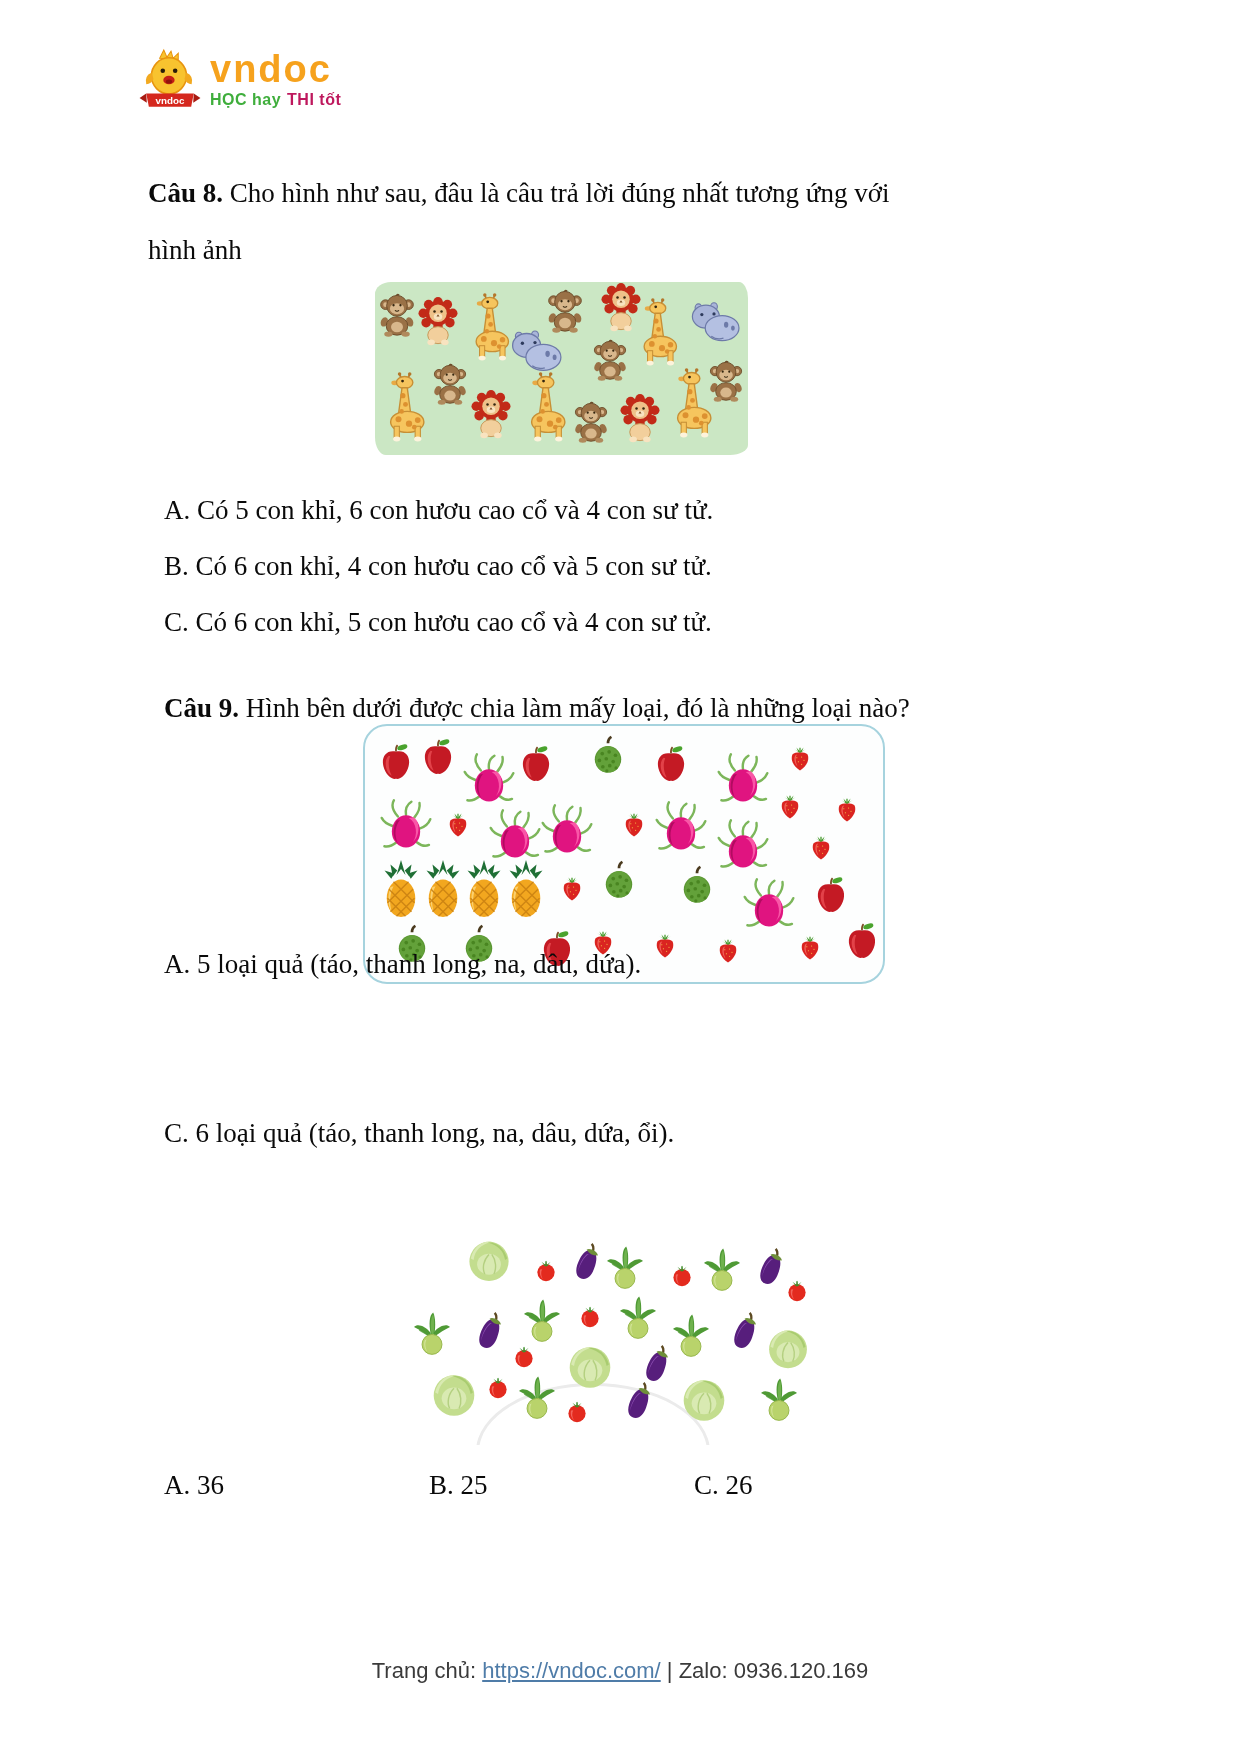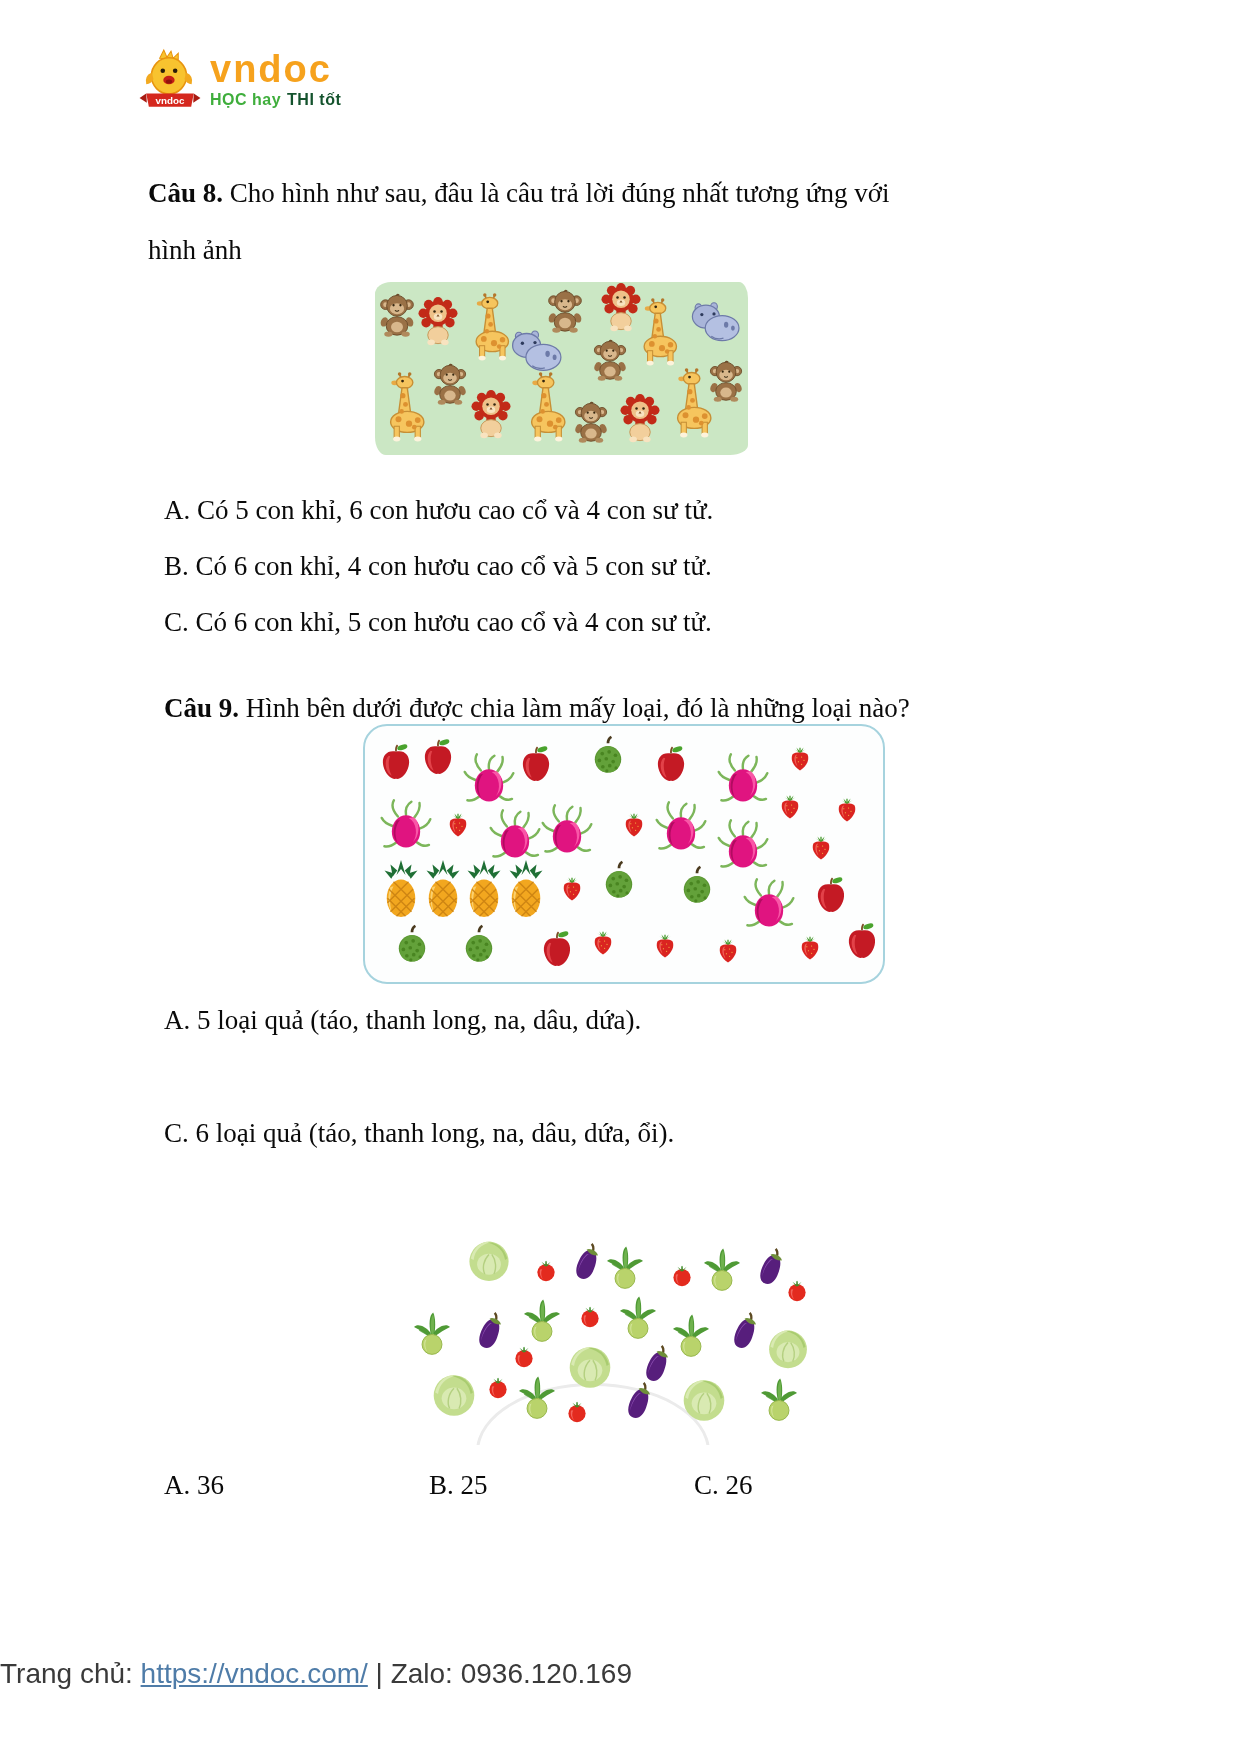--- a/index.html
+++ b/index.html
@@ -6,41 +6,41 @@
   .page{position:relative;width:1240px;height:1755px;background:#ffffff;
         font-family:"Liberation Serif",serif;color:#0a0a0a;overflow:hidden;}
 
   
   .logo-wrap{position:absolute;left:136px;top:48px;display:flex;align-items:flex-start;}
   .mascot{width:68px;height:64px;flex:0 0 auto;}
   .brand-col{margin-left:6px;padding-top:2px;font-family:"Liberation Sans",sans-serif;}
   .brand{font-size:38px;line-height:38px;font-weight:bold;letter-spacing:2px;color:#f6a21d;}
   .tagline{font-size:16px;line-height:18px;font-weight:bold;margin-top:3px;letter-spacing:.5px;}
   .tg-green{color:#3fae3c;margin-right:6px;margin-top:36px;}
-  .tg-red{color:#14532d;margin-top:28px;}
+  .tg-red{color:#be185d;margin-top:28px;}
 
   
   .qpara{position:absolute;left:148px;width:795px;font-size:27px;line-height:57px;}
   .qline{position:absolute;left:148px;font-size:27px;line-height:34px;white-space:nowrap;margin-left:16px;}
   .lbl{font-weight:bold;}
 
   
   .fig{position:absolute;}
   #fig-animals{left:375px;top:282px;width:373px;height:173px;
                border-radius:16px 9px 18px 11px/12px 16px 10px 18px;}
   #fig-fruits{left:363px;top:724px;width:518px;height:256px;background:#fdfefe;
               border-radius:24px;}
   #fig-veg{left:370px;top:1225px;width:440px;height:220px;overflow:hidden;}
   .plate{position:absolute;left:24%;top:72%;width:52%;height:60%;
          border:3px solid #ebebeb;border-radius:50%;}
   .fig-icon{position:absolute;transform:translate(-50%,-50%);overflow:visible;}
 
   
-  .footer{position:absolute;top:1658px;left:0;width:100%;
-          font-family:"Liberation Sans",sans-serif;font-size:28px;color:#3a3a3a;}
+  .footer{position:absolute;top:1658px;left:0;width:100%;text-align:center;
+          font-family:"Liberation Sans",sans-serif;font-size:22px;color:#3a3a3a;}
   .footer a{color:#4f7ca8;text-decoration:underline;}
 
   .hidden-defs{position:absolute;width:0;height:0;overflow:hidden;}
 </style>
 </head>
 <body>
 
 <svg class="hidden-defs" aria-hidden="true">
 <defs>
 <symbol id="sym-monkey" viewBox="0 0 40 40">
@@ -410,21 +410,21 @@
         <use href="#sym-strawberry" xlink:href="#sym-strawberry"></use>
       </svg>
       <svg class="fig-icon" style="left: 86%; top: 86%; width: 32px; height: 32px;">
         <use href="#sym-strawberry" xlink:href="#sym-strawberry"></use>
       </svg>
       <svg class="fig-icon" style="left: 96%; top: 84%; width: 42px; height: 42px;">
         <use href="#sym-apple" xlink:href="#sym-apple"></use>
       </svg>
     </div>
 
-  <div class="qline" style="top:1003px">A. 5 loại quả (táo, thanh long, na, dâu, dứa).</div>
+  <div class="qline" style="top:947px">A. 5 loại quả (táo, thanh long, na, dâu, dứa).</div>
   <div class="qline" style="top:1116px">C. 6 loại quả (táo, thanh long, na, dâu, dứa, ổi).</div>
 
 
   <div class="fig" id="fig-veg">
     <div class="plate"></div>
   <svg class="fig-icon" style="left: 27%; top: 16%; width: 56px; height: 56px;">
         <use href="#sym-cabbage" xlink:href="#sym-cabbage"></use>
       </svg>
       <svg class="fig-icon" style="left: 40%; top: 21%; width: 30px; height: 30px;">
         <use href="#sym-tomato" xlink:href="#sym-tomato"></use>

